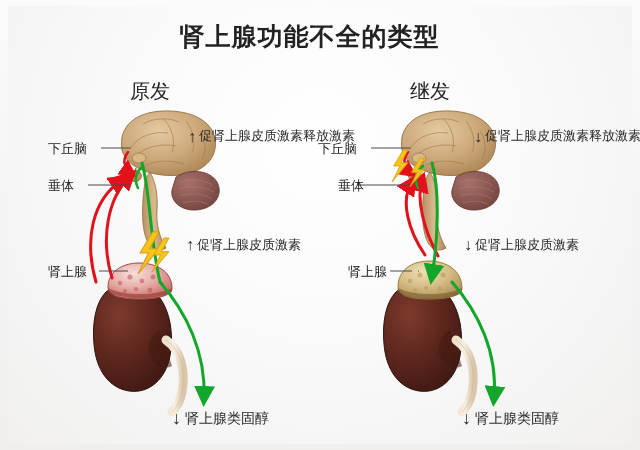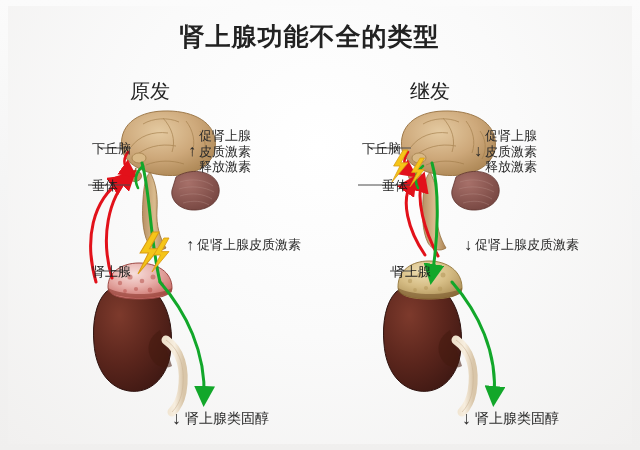--- a/index.html
+++ b/index.html
@@ -23,24 +23,24 @@
   .title{
     position:absolute;left:0;top:20px;width:619px;text-align:center;
     font-size:25px;font-weight:bold;letter-spacing:1px;color:#222;
   }
   .subtitle{
     position:absolute;top:78px;font-size:20px;color:#222;text-align:center;width:120px;
   }
   #sub-left{left:90px;}
   #sub-right{left:370px;}
 
-  .lbl{position:absolute;font-size:13px;color:#1d1d1d;white-space:nowrap;margin-left:44px;}
+  .lbl{position:absolute;font-size:13px;color:#1d1d1d;white-space:nowrap;}
 
   .stack{position:absolute;display:flex;align-items:flex-start;gap:3px;}
-  .stack .lines{display:flex;flex-direction:column;}
+  .stack .lines{display:flex;}
   .stack .lines span{font-size:13px;line-height:15.5px;white-space:nowrap;}
   .stack .marker{font-size:16px;font-weight:bold;align-self:center;}
 
   .oneline{position:absolute;display:flex;align-items:center;gap:3px;font-size:13px;white-space:nowrap;}
   .oneline .marker{font-size:16px;font-weight:bold;}
 
   .bottomline{position:absolute;display:flex;align-items:center;gap:4px;font-size:14px;white-space:nowrap;}
   .bottomline .marker{font-size:18px;font-weight:bold;}
 
   svg{position:absolute;left:0;top:0;}

